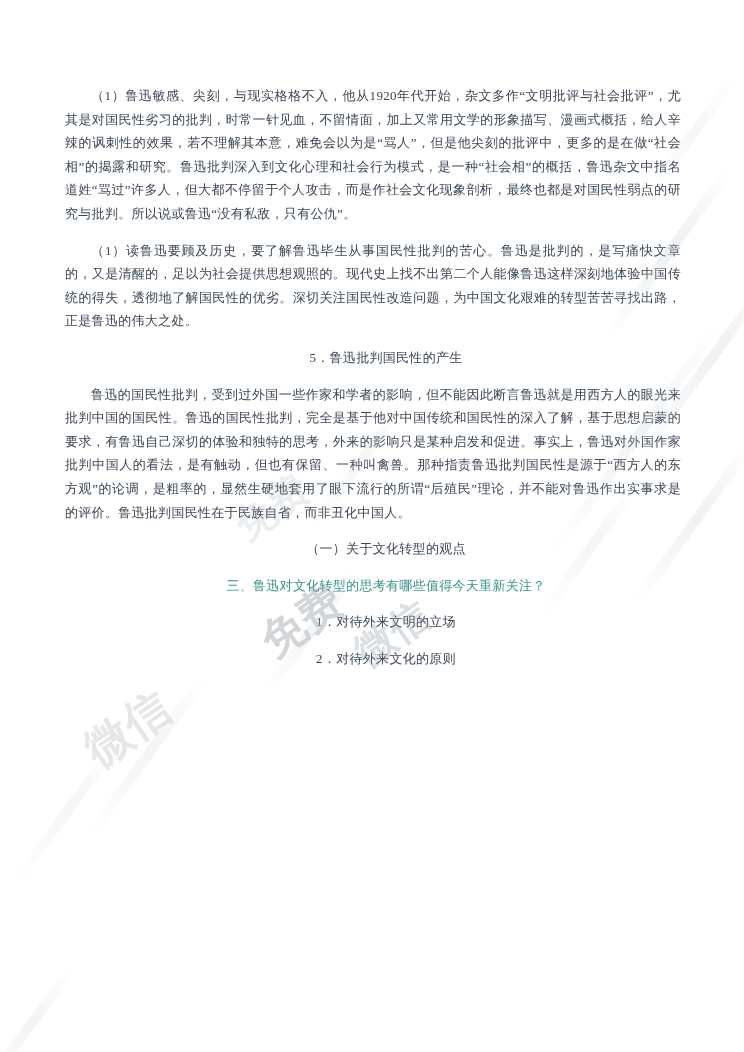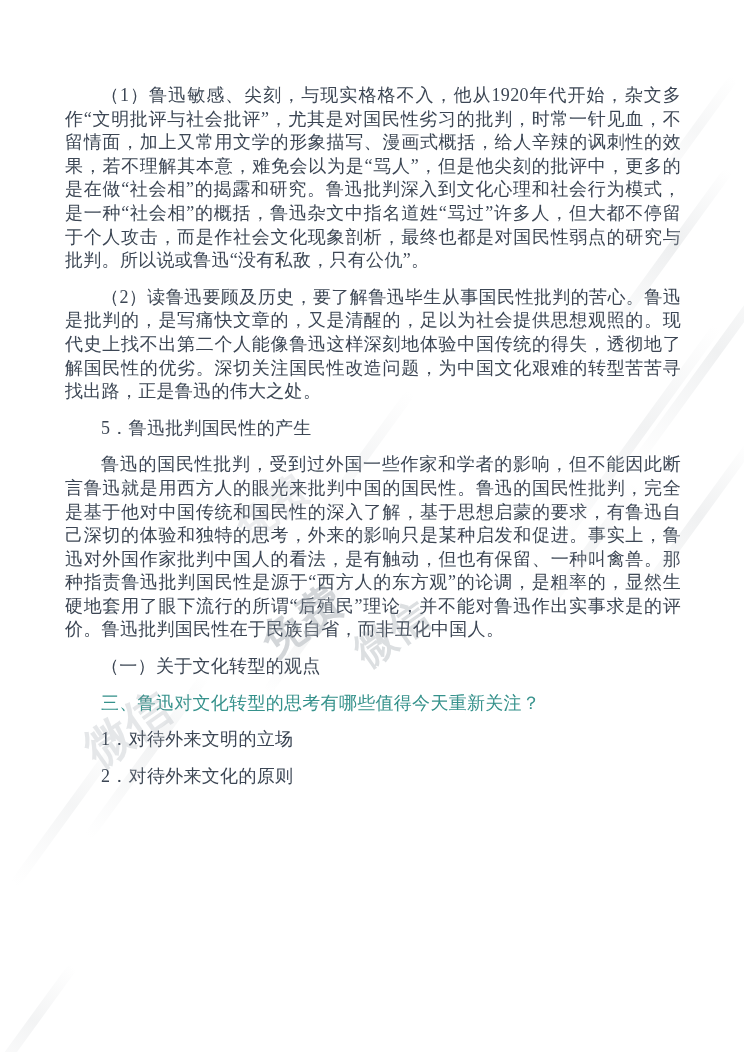--- a/index.html
+++ b/index.html
@@ -18,34 +18,34 @@
     width: 744px;
     height: 1052px;
     background: #ffffff;
   }
   .content {
     position: absolute;
     left: 65px;
     top: 84px;
     width: 616px;
     color: #3c4654;
-    font-size: 18px;
+    font-size: 13px;
     line-height: 23.6px;
     letter-spacing: 0.3px;
     z-index: 2;
   }
   .para {
     margin: 0 0 13px 0;
     text-indent: 2em;
     text-align: justify;
   }
   .head {
     margin: 0 0 13px 0;
     text-indent: 2em;
-    text-align: left;
+    text-align: center;
   }
   .head-accent {
     color: #35918b;
   }
   
   .wm-layer {
     position: absolute;
     inset: 0;
     z-index: 3;
     pointer-events: none;
@@ -83,21 +83,21 @@
   .s10 { left: 356px; top: 376px; height: 170px; opacity: .3; }
   .s11 { left: 688px; top: 64px;  height: 140px; opacity: .3; }
 </style>
 </head>
 <body>
 
 <div class="page">
 
   <div class="content">
     <p class="para">（1）鲁迅敏感、尖刻，与现实格格不入，他从1920年代开始，杂文多作“文明批评与社会批评”，尤其是对国民性劣习的批判，时常一针见血，不留情面，加上又常用文学的形象描写、漫画式概括，给人辛辣的讽刺性的效果，若不理解其本意，难免会以为是“骂人”，但是他尖刻的批评中，更多的是在做“社会相”的揭露和研究。鲁迅批判深入到文化心理和社会行为模式，是一种“社会相”的概括，鲁迅杂文中指名道姓“骂过”许多人，但大都不停留于个人攻击，而是作社会文化现象剖析，最终也都是对国民性弱点的研究与批判。所以说或鲁迅“没有私敌，只有公仇”。</p>
-    <p class="para">（2）读鲁迅要顾及历史，要了解鲁迅毕生从事国民性批判的苦心。鲁迅是批判的，是写痛快文章的，又是清醒的，足以为社会提供思想观照的。现代史上找不出第二个人能像鲁迅这样深刻地体验中国传统的得失，透彻地了解国民性的优劣。深切关注国民性改造问题，为中国文化艰难的转型苦苦寻找出路，正是鲁迅的伟大之处。</p>
+    <p class="para">（1）读鲁迅要顾及历史，要了解鲁迅毕生从事国民性批判的苦心。鲁迅是批判的，是写痛快文章的，又是清醒的，足以为社会提供思想观照的。现代史上找不出第二个人能像鲁迅这样深刻地体验中国传统的得失，透彻地了解国民性的优劣。深切关注国民性改造问题，为中国文化艰难的转型苦苦寻找出路，正是鲁迅的伟大之处。</p>
     <p class="head">5．鲁迅批判国民性的产生</p>
     <p class="para">鲁迅的国民性批判，受到过外国一些作家和学者的影响，但不能因此断言鲁迅就是用西方人的眼光来批判中国的国民性。鲁迅的国民性批判，完全是基于他对中国传统和国民性的深入了解，基于思想启蒙的要求，有鲁迅自己深切的体验和独特的思考，外来的影响只是某种启发和促进。事实上，鲁迅对外国作家批判中国人的看法，是有触动，但也有保留、一种叫禽兽。那种指责鲁迅批判国民性是源于“西方人的东方观”的论调，是粗率的，显然生硬地套用了眼下流行的所谓“后殖民”理论，并不能对鲁迅作出实事求是的评价。鲁迅批判国民性在于民族自省，而非丑化中国人。</p>
     <p class="head">（一）关于文化转型的观点</p>
     <p class="head head-accent">三、鲁迅对文化转型的思考有哪些值得今天重新关注？</p>
     <p class="head">1．对待外来文明的立场</p>
     <p class="head">2．对待外来文化的原则</p>
   </div>
 
   <div class="wm-layer">
     <span class="wm-text wm1">微信</span>

